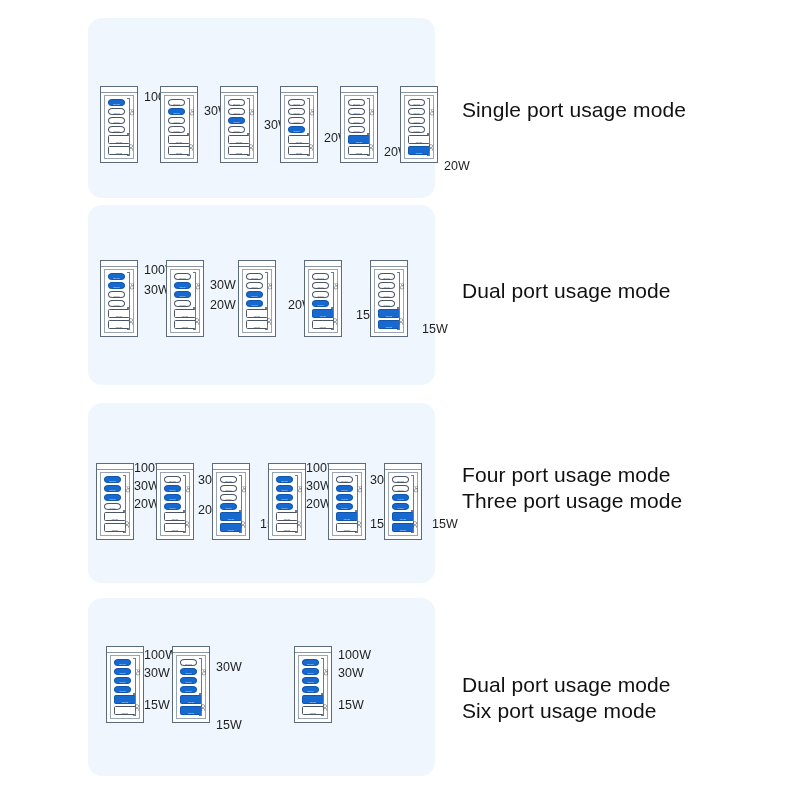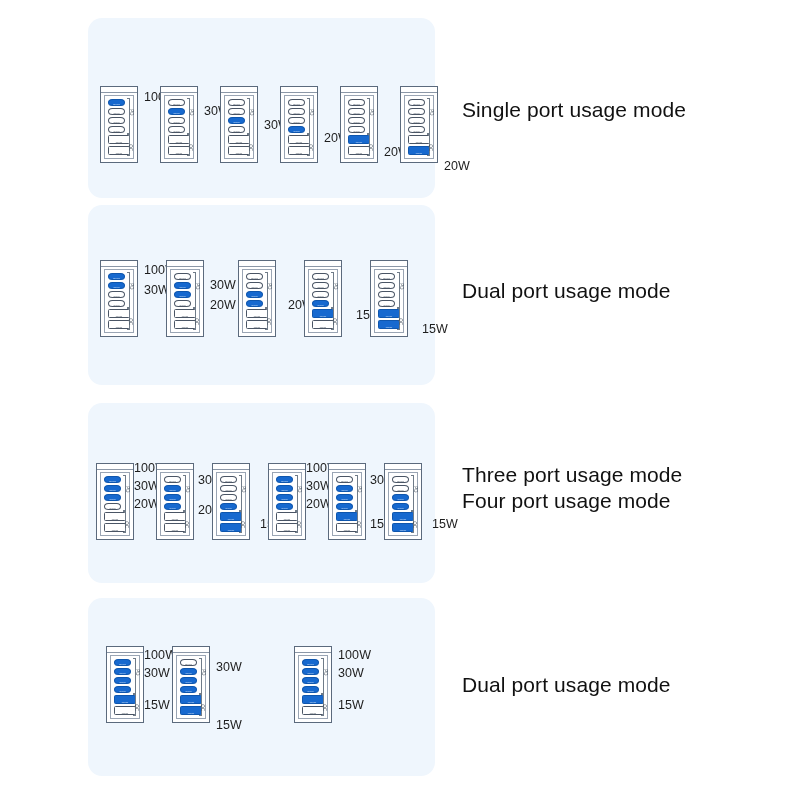--- a/index.html
+++ b/index.html
@@ -786,20 +786,21 @@
       </div>
     </div>
   <div id="captions-root">
       <div class="caption" id="cap-0" style="top: 97px;">
         <div>Single port usage mode</div>
       </div>
       <div class="caption" id="cap-1" style="top: 278px;">
         <div>Dual port usage mode</div>
       </div>
       <div class="caption" id="cap-2" style="top: 462px;">
+        <div>Four port usage mode</div>
         <div>Three port usage mode</div>
-        <div>Four port usage mode</div>
       </div>
       <div class="caption" id="cap-3" style="top: 672px;">
         <div>Dual port usage mode</div>
+        <div>Six port usage mode</div>
       </div>
     </div>
 </div>
 
 </body></html>

